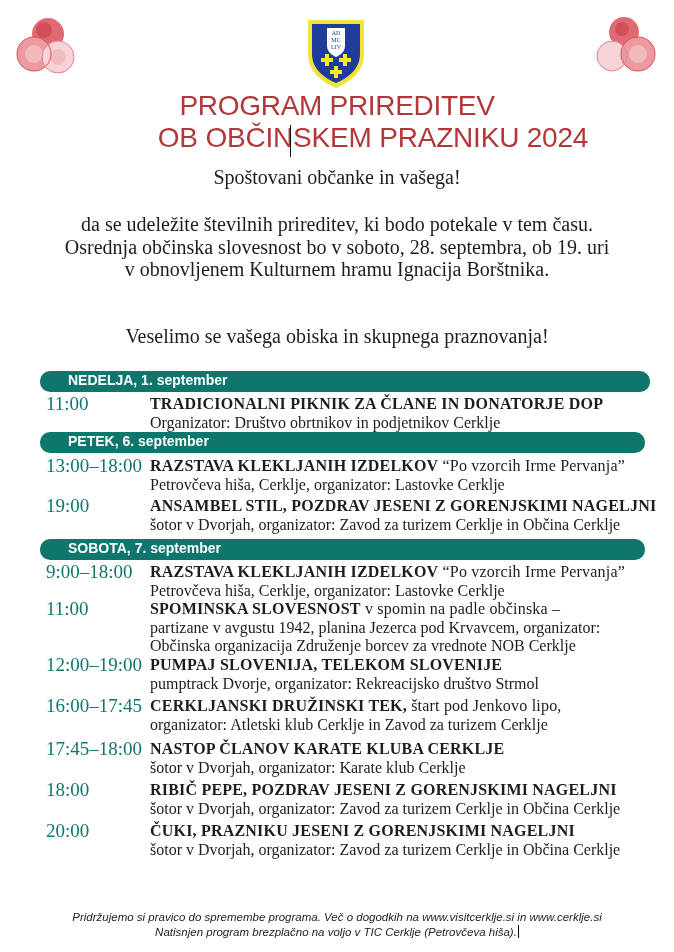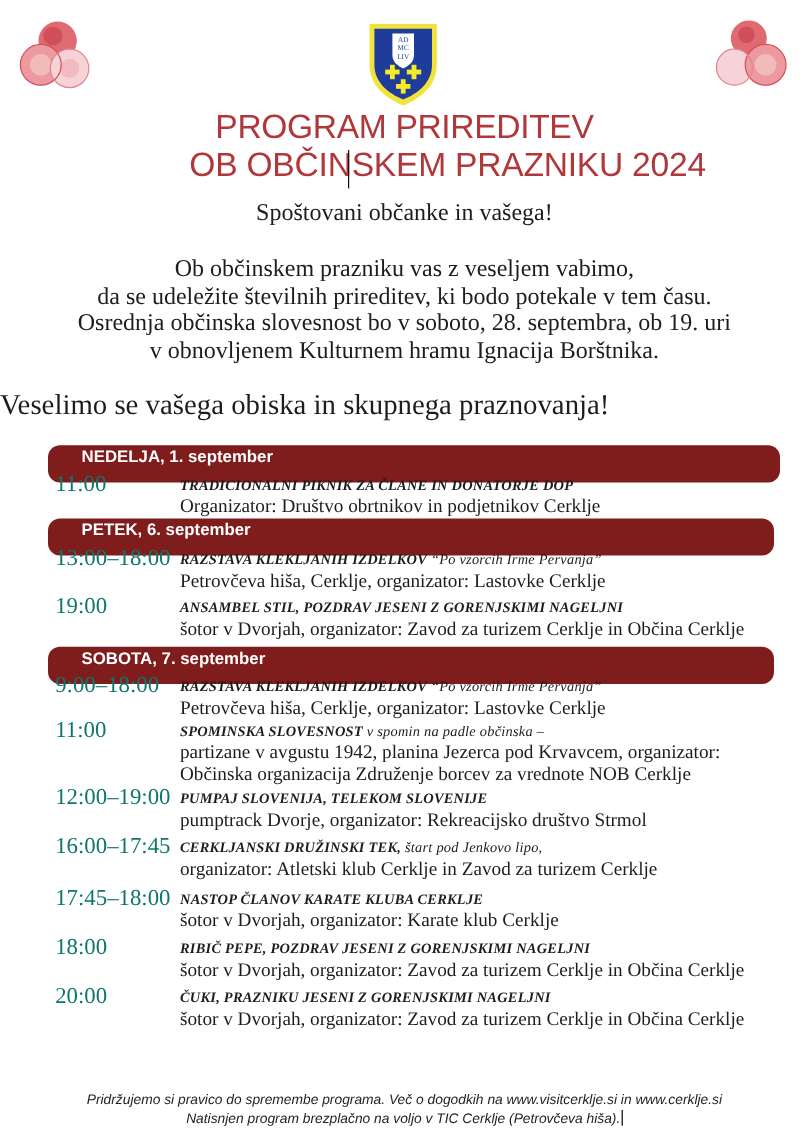--- a/index.html
+++ b/index.html
@@ -5,26 +5,26 @@
     html, body { margin: 0; padding: 0; background: #ffffff; }
     body { width: 674px; height: 952px; position: relative; overflow: hidden; font-family: "Liberation Serif", "DejaVu Serif", serif; color: #1d1d1f; }
     .flower { position: absolute; top: 12px; width: 70px; height: 70px; }
     .flower.left { left: 10px; }
     .flower.right { left: 592px; }
     .crest { position: absolute; left: 304px; top: 16px; width: 64px; height: 74px; }
     .title1 { position: absolute; left: 0; width: 674px; top: 90px; text-align: center; font-family: "Liberation Sans", "DejaVu Sans", sans-serif; font-weight: normal; font-size: 28px; color: #b0383a; letter-spacing: -0.3px; }
     .title2 { position: absolute; left: 0; width: 674px; top: 122px; text-align: center; font-family: "Liberation Sans", "DejaVu Sans", sans-serif; font-size: 28px; color: #b0383a; letter-spacing: -0.2px; padding-left: 36px; }
     .greet { position: absolute; left: 0; width: 674px; top: 166px; text-align: center; font-size: 20px; }
     .intro { position: absolute; left: 0; width: 674px; top: 213px; text-align: center; font-size: 20px; line-height: 22.5px; }
-    .closing { position: absolute; left: 0; width: 674px; top: 325px; font-size: 24px; }
-    .daybar { position: absolute; left: 40px; height: 31px; background: #7f1d1d; border-radius: 10px; color: #ffffff; font-family: "Liberation Sans", "DejaVu Sans", sans-serif; font-weight: bold; font-size: 14px; line-height: 19px; padding-left: 28px; box-sizing: border-box; }
+    .closing { position: absolute; left: 0; width: 674px; top: 325px; text-align: center; font-size: 20px; }
+    .daybar { position: absolute; left: 40px; height: 21px; background: #0f766e; border-radius: 10px; color: #ffffff; font-family: "Liberation Sans", "DejaVu Sans", sans-serif; font-weight: bold; font-size: 14px; line-height: 19px; padding-left: 28px; box-sizing: border-box; }
     .event { position: absolute; left: 46px; width: 620px; }
     .time { position: absolute; left: 0; top: 0; color: #0f766e; font-size: 19px; line-height: 20px; white-space: nowrap; }
     .body { position: absolute; left: 104px; top: 0; width: 520px; }
-    .etitle { font-size: 12px; line-height: 20px; font-weight: bold; letter-spacing: 0.2px; white-space: nowrap; font-style: italic; }
+    .etitle { font-size: 16px; line-height: 20px; font-weight: bold; letter-spacing: 0.2px; white-space: nowrap; }
     .etitle .reg { font-weight: normal; }
     .edesc { font-size: 16px; line-height: 18px; white-space: nowrap; }
     .footer { position: absolute; left: 0; width: 674px; top: 910px; text-align: center; font-family: "Liberation Sans", "DejaVu Sans", sans-serif; font-style: italic; font-size: 11.5px; line-height: 15px; color: #222; }
     .caret { display: inline-block; width: 1px; height: 13px; background: #000; vertical-align: -2px; margin-left: 1px; }
     .caret-title { position: absolute; left: 290px; top: 125px; width: 1px; height: 32px; background: #111; }
   </style>
 </head>
 <body>
 
 <div class="flower left">
@@ -69,21 +69,20 @@
     </g>
   </svg>
 </div>
 
 <div class="title1">PROGRAM PRIREDITEV</div>
 <div class="title2">OB OBČINSKEM PRAZNIKU 2024</div>
 <div class="caret-title"></div>
 
 <div class="greet">Spoštovani občanke in vašega!</div>
 <div class="intro">
-  <div>Ob občinskem prazniku vas z veseljem vabimo,</div>
   <div>da se udeležite številnih prireditev, ki bodo potekale v tem času.</div>
   <div>Osrednja občinska slovesnost bo v soboto, 28. septembra, ob 19. uri</div>
   <div>v obnovljenem Kulturnem hramu Ignacija Borštnika.</div>
 </div>
 <div class="closing">Veselimo se vašega obiska in skupnega praznovanja!</div>
 
 <div class="daybar" style="top:371px; width:610px;">NEDELJA, 1. september</div>
 <div class="event" style="top:394px;">
   <div class="time">11:00</div>
   <div class="body">

